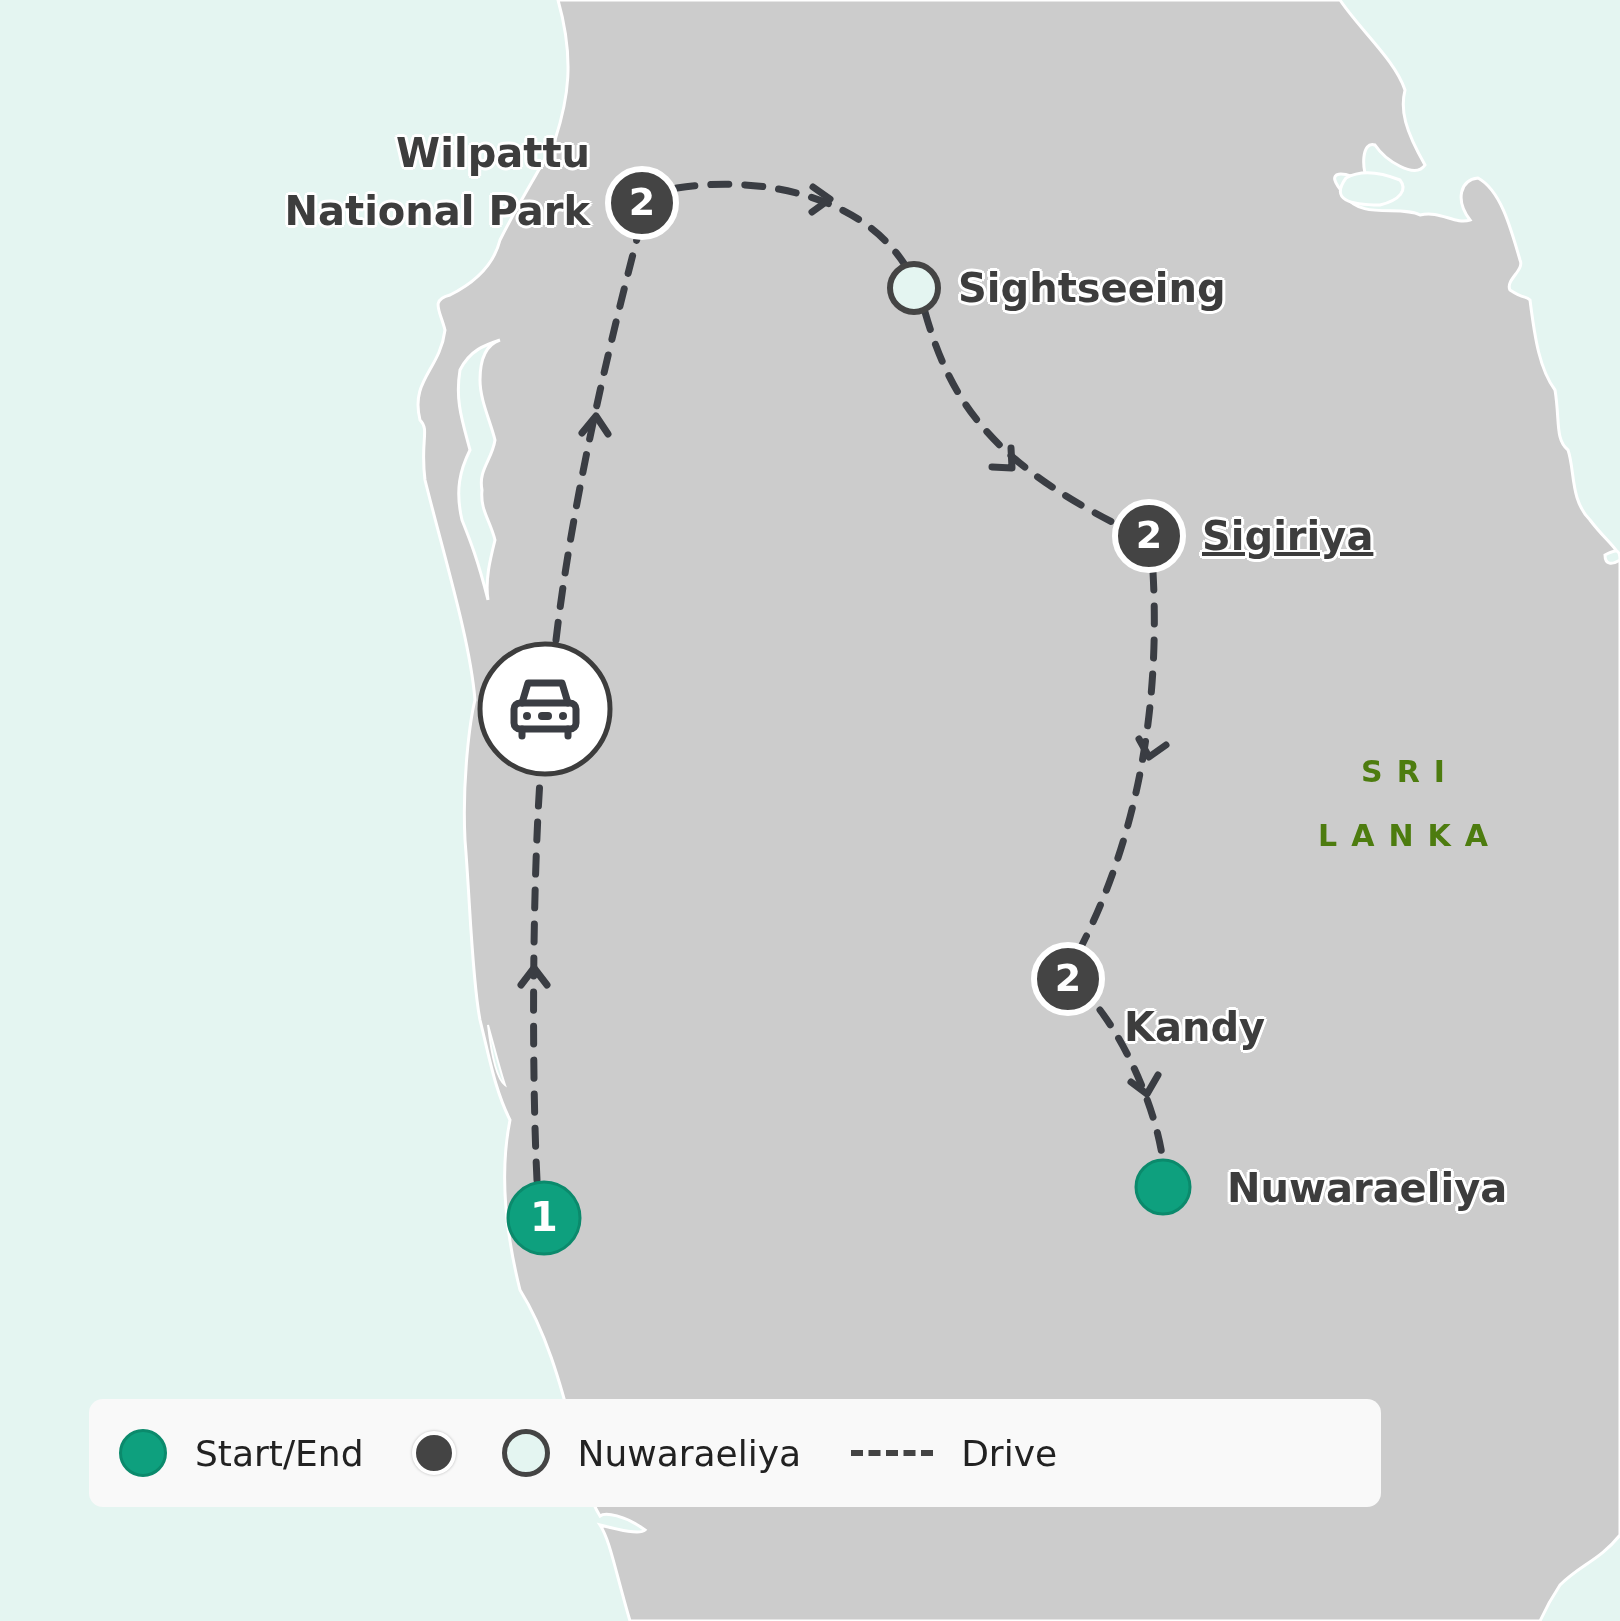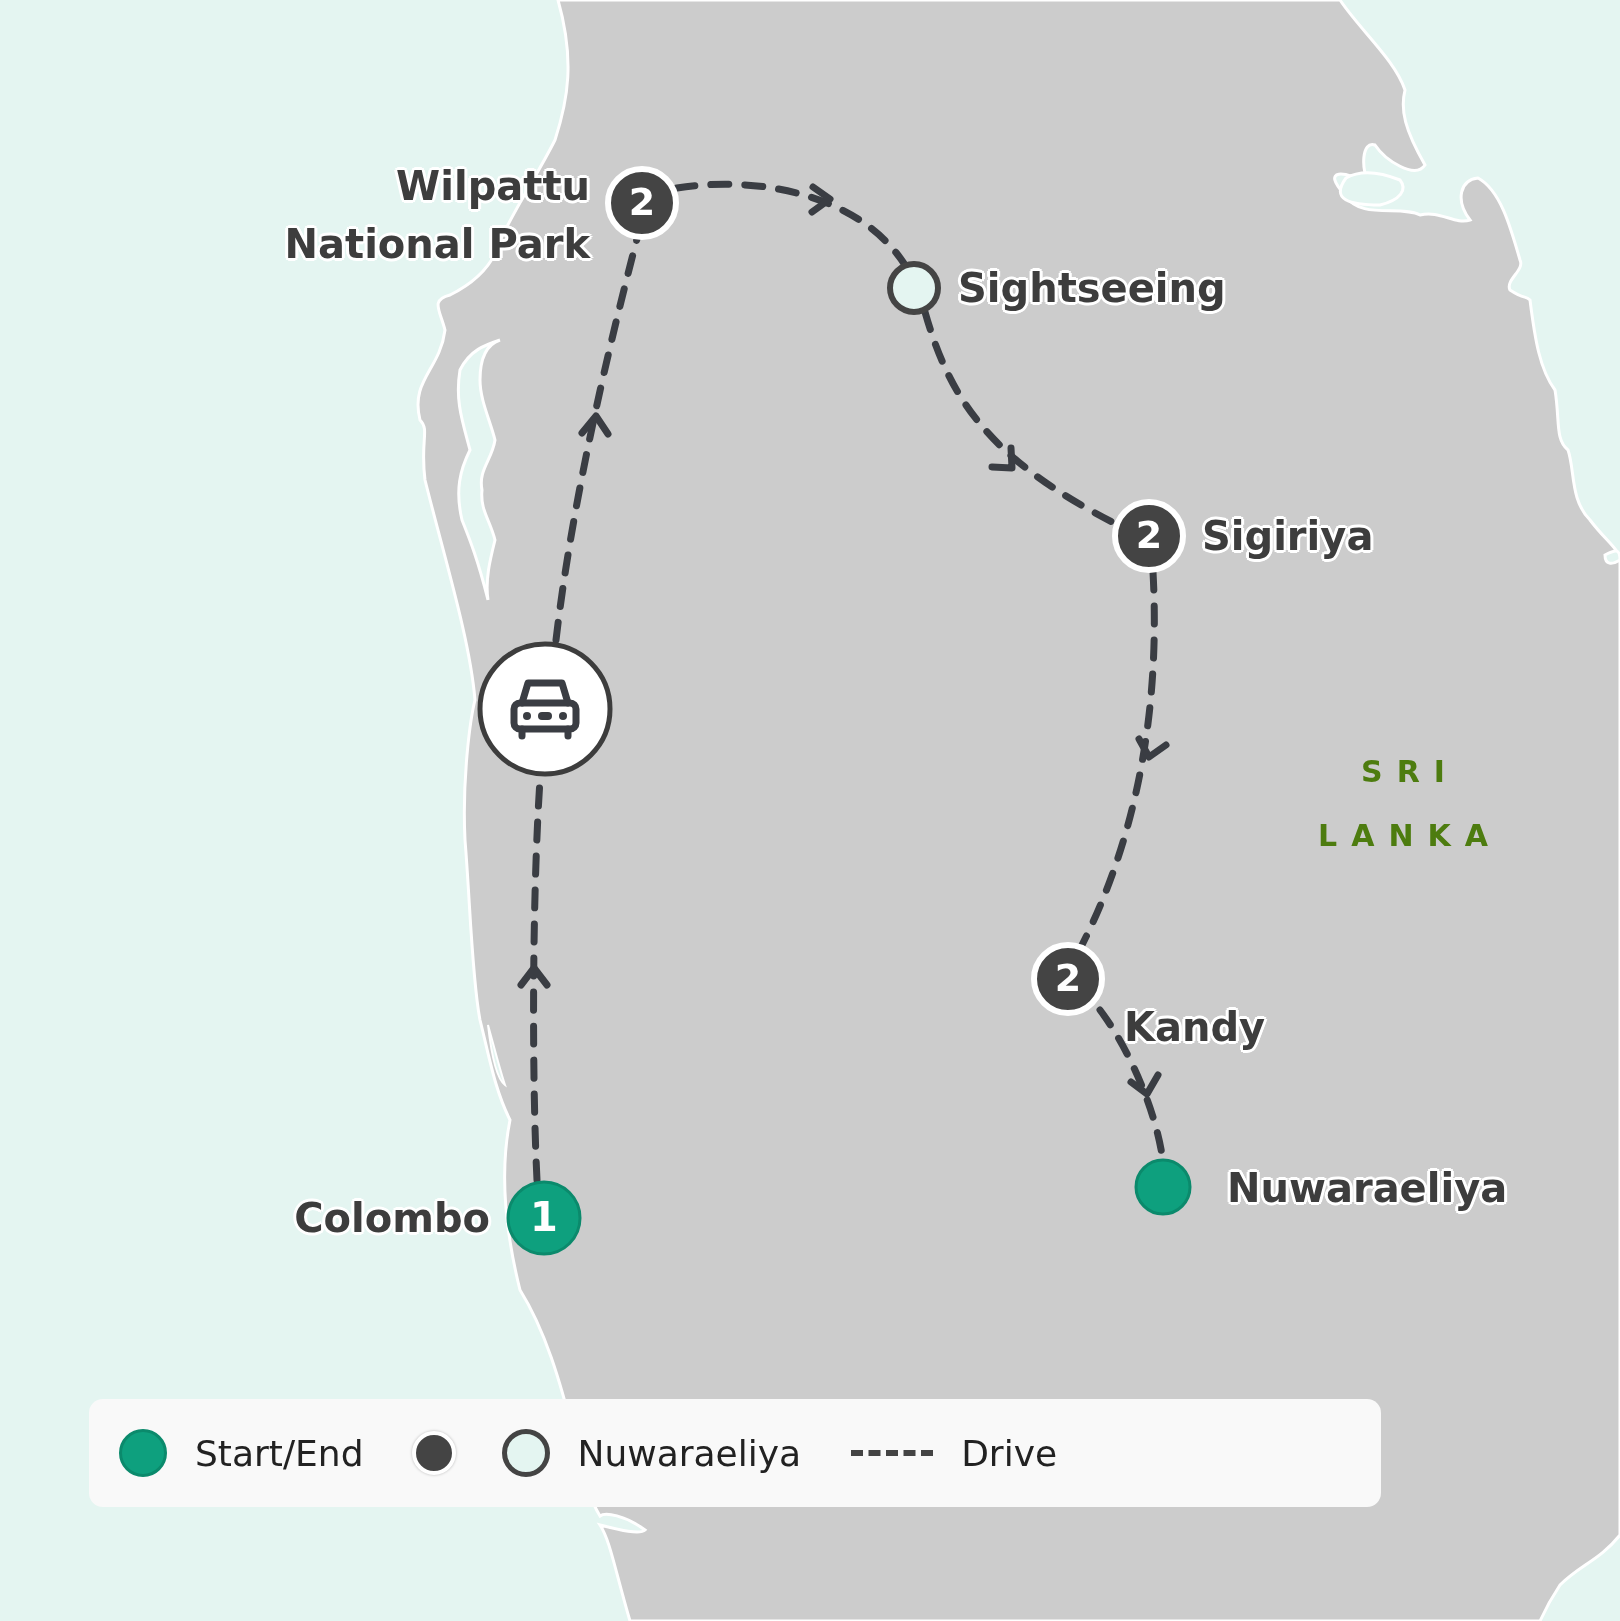--- a/index.html
+++ b/index.html
@@ -93,29 +93,28 @@
     <g>
       <circle cx="1163" cy="1187" r="27" fill="#0ea07e" stroke="#0b8a6c" stroke-width="3"></circle>
     </g>
   </svg>
 
   <div style="position:absolute;left:524px;top:1194px;width:40px;text-align:center;font:bold 40px 'DejaVu Sans',sans-serif;color:#fff;">1</div>
   <div style="position:absolute;left:622px;top:180px;width:40px;text-align:center;font:bold 38px 'DejaVu Sans',sans-serif;color:#fff;">2</div>
   <div style="position:absolute;left:1129px;top:513px;width:40px;text-align:center;font:bold 38px 'DejaVu Sans',sans-serif;color:#fff;">2</div>
   <div style="position:absolute;left:1048px;top:956px;width:40px;text-align:center;font:bold 38px 'DejaVu Sans',sans-serif;color:#fff;">2</div>
 
-  <div class="label" style="right:1030px;top:157px;text-align:right;">
+  <div class="label" style="right:1030px;top:124px;text-align:right;">
     <div>Wilpattu</div>
     <div>National Park</div>
   </div>
   <div class="label" style="left:958px;top:259px;">Sightseeing</div>
-  <div class="label" style="left:1202px;top:507px;">Sigiriya</div>
+  <div class="label" style="left:1202px;top:507px;text-decoration:underline;">Sigiriya</div>
   <div class="label" style="left:1124px;top:998px;">Kandy</div>
   <div class="label" style="left:1208px;top:1159px;padding-left:19px;">Nuwaraeliya</div>
-  <div class="label" style="right:1130px;top:1189px;text-align:right;">Colombo</div>
 
   <div class="country" style="left:1270px;top:740px;width:280px;">
     <div>SRI</div>
     <div>LANKA</div>
   </div>
 
   <div class="legend">
     <div class="legend-item">
       <div class="dot start"></div>
       <span class="legend-text">Start/End</span>

